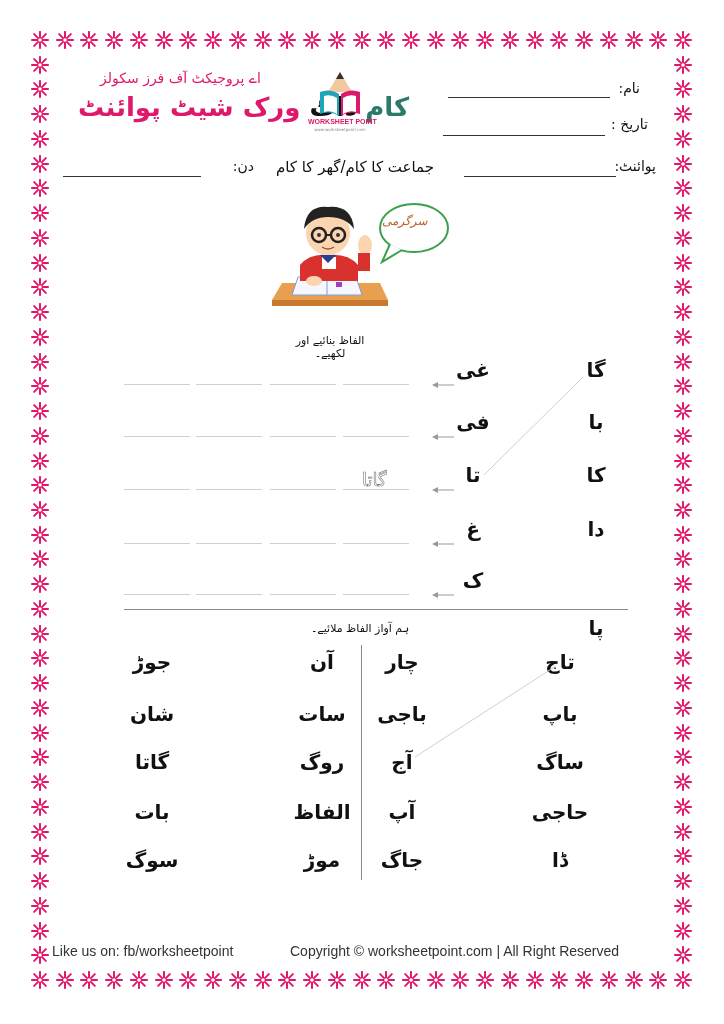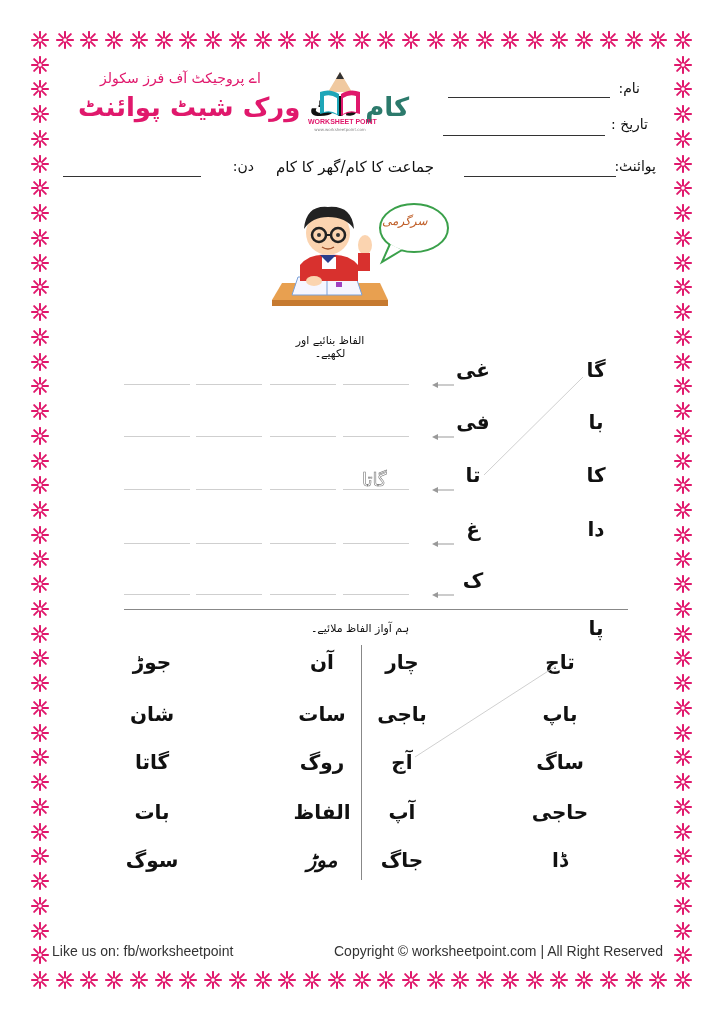--- a/index.html
+++ b/index.html
@@ -1576,27 +1576,27 @@
     <div class="word" style="left: 530px; top: 848px;">ڈا</div>
     <div class="word" style="left: 372px; top: 650px;">چار</div>
     <div class="word" style="left: 372px; top: 702px;">باجی</div>
     <div class="word" style="left: 372px; top: 750px;">آج</div>
     <div class="word" style="left: 372px; top: 800px;">آپ</div>
     <div class="word" style="left: 372px; top: 848px;">جاگ</div>
     <div class="word" style="left: 292px; top: 650px;">آن</div>
     <div class="word" style="left: 292px; top: 702px;">سات</div>
     <div class="word" style="left: 292px; top: 750px;">روگ</div>
     <div class="word" style="left: 292px; top: 800px;">الفاظ</div>
-    <div class="word" style="left: 292px; top: 848px; font-style: italic;">موڑ</div>
+    <div class="word" style="left: 292px; top: 848px;">موڑ</div>
     <div class="word" style="left: 122px; top: 650px;">جوڑ</div>
     <div class="word" style="left: 122px; top: 702px;">شان</div>
     <div class="word" style="left: 122px; top: 750px;">گاتا</div>
     <div class="word" style="left: 122px; top: 800px;">بات</div>
     <div class="word" style="left: 122px; top: 848px;">سوگ</div>
   </div>
 
 <svg class="abs" style="left:0;top:0;" width="724" height="1024">
   <line x1="583" y1="377" x2="484" y2="475" stroke="#d0d0d0" stroke-width="1"></line>
   <line x1="556" y1="666" x2="415" y2="757" stroke="#d0d0d0" stroke-width="1"></line>
 </svg>
 
 <div class="footer" style="left:52px;top:943px;">Like us on: fb/worksheetpoint</div>
-<div class="footer" style="left:290px;top:943px;margin-left:44px;">Copyright © worksheetpoint.com | All Right Reserved</div>
+<div class="footer" style="left:290px;top:943px;">Copyright © worksheetpoint.com | All Right Reserved</div>
 
 </body></html>

